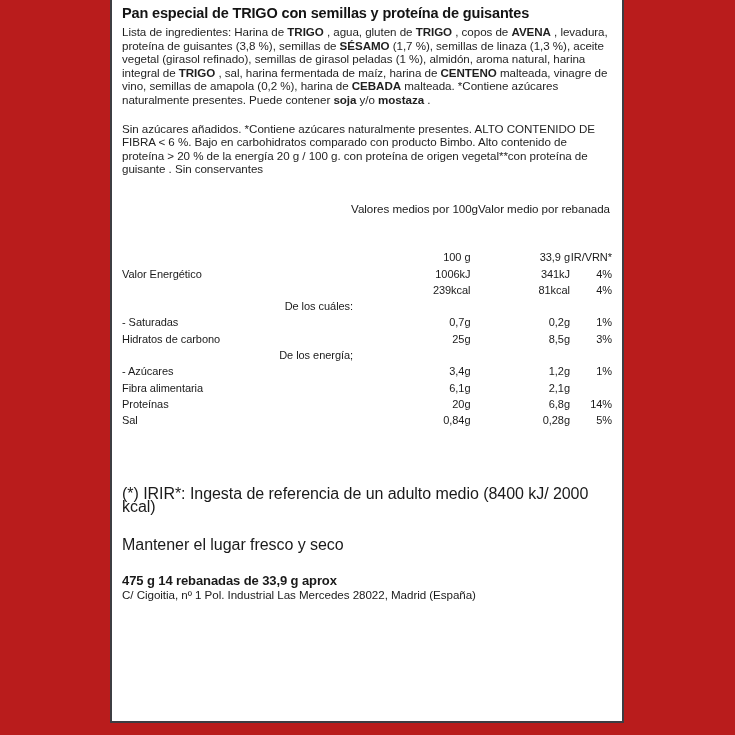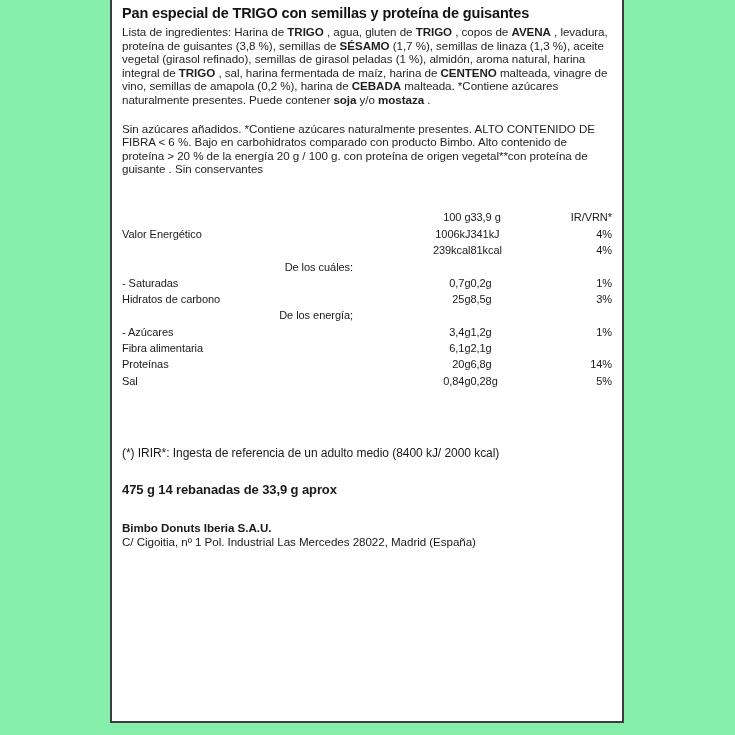--- a/index.html
+++ b/index.html
@@ -11,21 +11,21 @@
     width: 735px;
     height: 735px;
     font-family: "Liberation Sans", sans-serif;
     color: #1a1a1a;
     overflow: hidden;
   }
   .page {
     position: relative;
     width: 735px;
     height: 735px;
-    background: #86efac;
+    background: #b91c1c;
   }
   .label-box {
     position: absolute;
     left: 110px;
     top: -2px;
     width: 514px;
     height: 725px;
     border: 2px solid #3d3d42;
     border-top: none;
     background: #ffffff;
@@ -73,33 +73,33 @@
     letter-spacing: -0.05px;
   }
   .nutri td {
     padding: 0;
     line-height: 16.3px;
     vertical-align: baseline;
     white-space: nowrap;
   }
   .c-label { width: 232px; text-align: left; padding-left: 3px; }
   .c-100   { width: 118px; text-align: right; padding-right: 44px; }
-  .c-serv  { width: 100px; text-align: left; padding-right: 28px; }
+  .c-serv  { width: 100px; text-align: right; padding-right: 28px; }
   .c-pct   { width: 42px;  text-align: right; padding-right: 6px; }
 
   .row-head td { line-height: 17px; }
   .indent1 { padding-left: 11px; text-align: right; }
   .indent2 { padding-left: 13px; }
 
   
   .footer {
     margin-top: 58px;
   }
   .foot-line {
-    font-size: 12px;
+    font-size: 16px;
     line-height: 13.5px;
     letter-spacing: -0.05px;
   }
   .gap-a { margin-top: 24px; }
   .gap-b { margin-top: 22px; }
   .gap-c { margin-top: 24px; }
   .netweight {
     font-size: 13px;
     font-weight: bold;
     letter-spacing: -0.1px;
@@ -122,20 +122,21 @@
 <div class="page">
   <div class="label-box">
     <div class="inner">
 
       <div class="title">Pan especial de TRIGO con semillas y proteína de guisantes</div>
 
       <p class="para"><span>Lista de ingredientes: Harina de </span><b>TRIGO</b><span> , agua, gluten de </span><b>TRIGO</b><span> , copos de </span><b>AVENA</b><span> , levadura, proteína de guisantes (3,8 %), semillas de </span><b>SÉSAMO</b><span> (1,7 %), semillas de linaza (1,3 %), aceite vegetal (girasol refinado), semillas de girasol peladas (1 %), almidón, aroma natural, harina integral de </span><b>TRIGO</b><span> , sal, harina fermentada de maíz, harina de </span><b>CENTENO</b><span> malteada, vinagre de vino, semillas de amapola (0,2 %), harina de </span><b>CEBADA</b><span> malteada. *Contiene azúcares naturalmente presentes. Puede contener </span><b>soja</b><span> y/o </span><b>mostaza</b><span> .</span></p>
 
       <p class="para claims">Sin azúcares añadidos. *Contiene azúcares naturalmente presentes. ALTO CONTENIDO DE FIBRA &lt; 6 %. Bajo en carbohidratos comparado con producto Bimbo. Alto contenido de proteína &gt; 20 % de la energía 20 g / 100 g. con proteína de origen vegetal**con proteína de guisante . Sin conservantes</p>
 
+      <div class="col-head">Valores medios por 100gValor medio por rebanada</div>
 
       <table class="nutri">
         <thead>
           <tr class="row-head">
             <td class="c-label"></td>
             <td class="c-100">100 g</td>
             <td class="c-serv">33,9 g</td>
             <td class="c-pct">IR/VRN*</td>
           </tr>
         </thead>
@@ -199,23 +200,23 @@
               <td class="c-100">0,84g</td>
               <td class="c-serv">0,28g</td>
               <td class="c-pct">5%</td>
             </tr>
           </tbody>
       </table>
 
       <div class="footer">
         <div class="foot-line">(*) IRIR*: Ingesta de referencia de un adulto medio (8400 kJ/ 2000 kcal)</div>
 
+        <div class="foot-line gap-a">Mantener el lugar fresco y seco</div>
 
         <div class="netweight gap-b">475 g  14 rebanadas de 33,9 g aprox</div>
 
-        <div class="company gap-c">Bimbo Donuts Iberia S.A.U.</div>
 
         <div class="address">C/ Cigoitia, nº 1 Pol. Industrial Las Mercedes 28022, Madrid (España)</div>
       </div>
 
     </div>
   </div>
 </div>
 
 </body></html>

